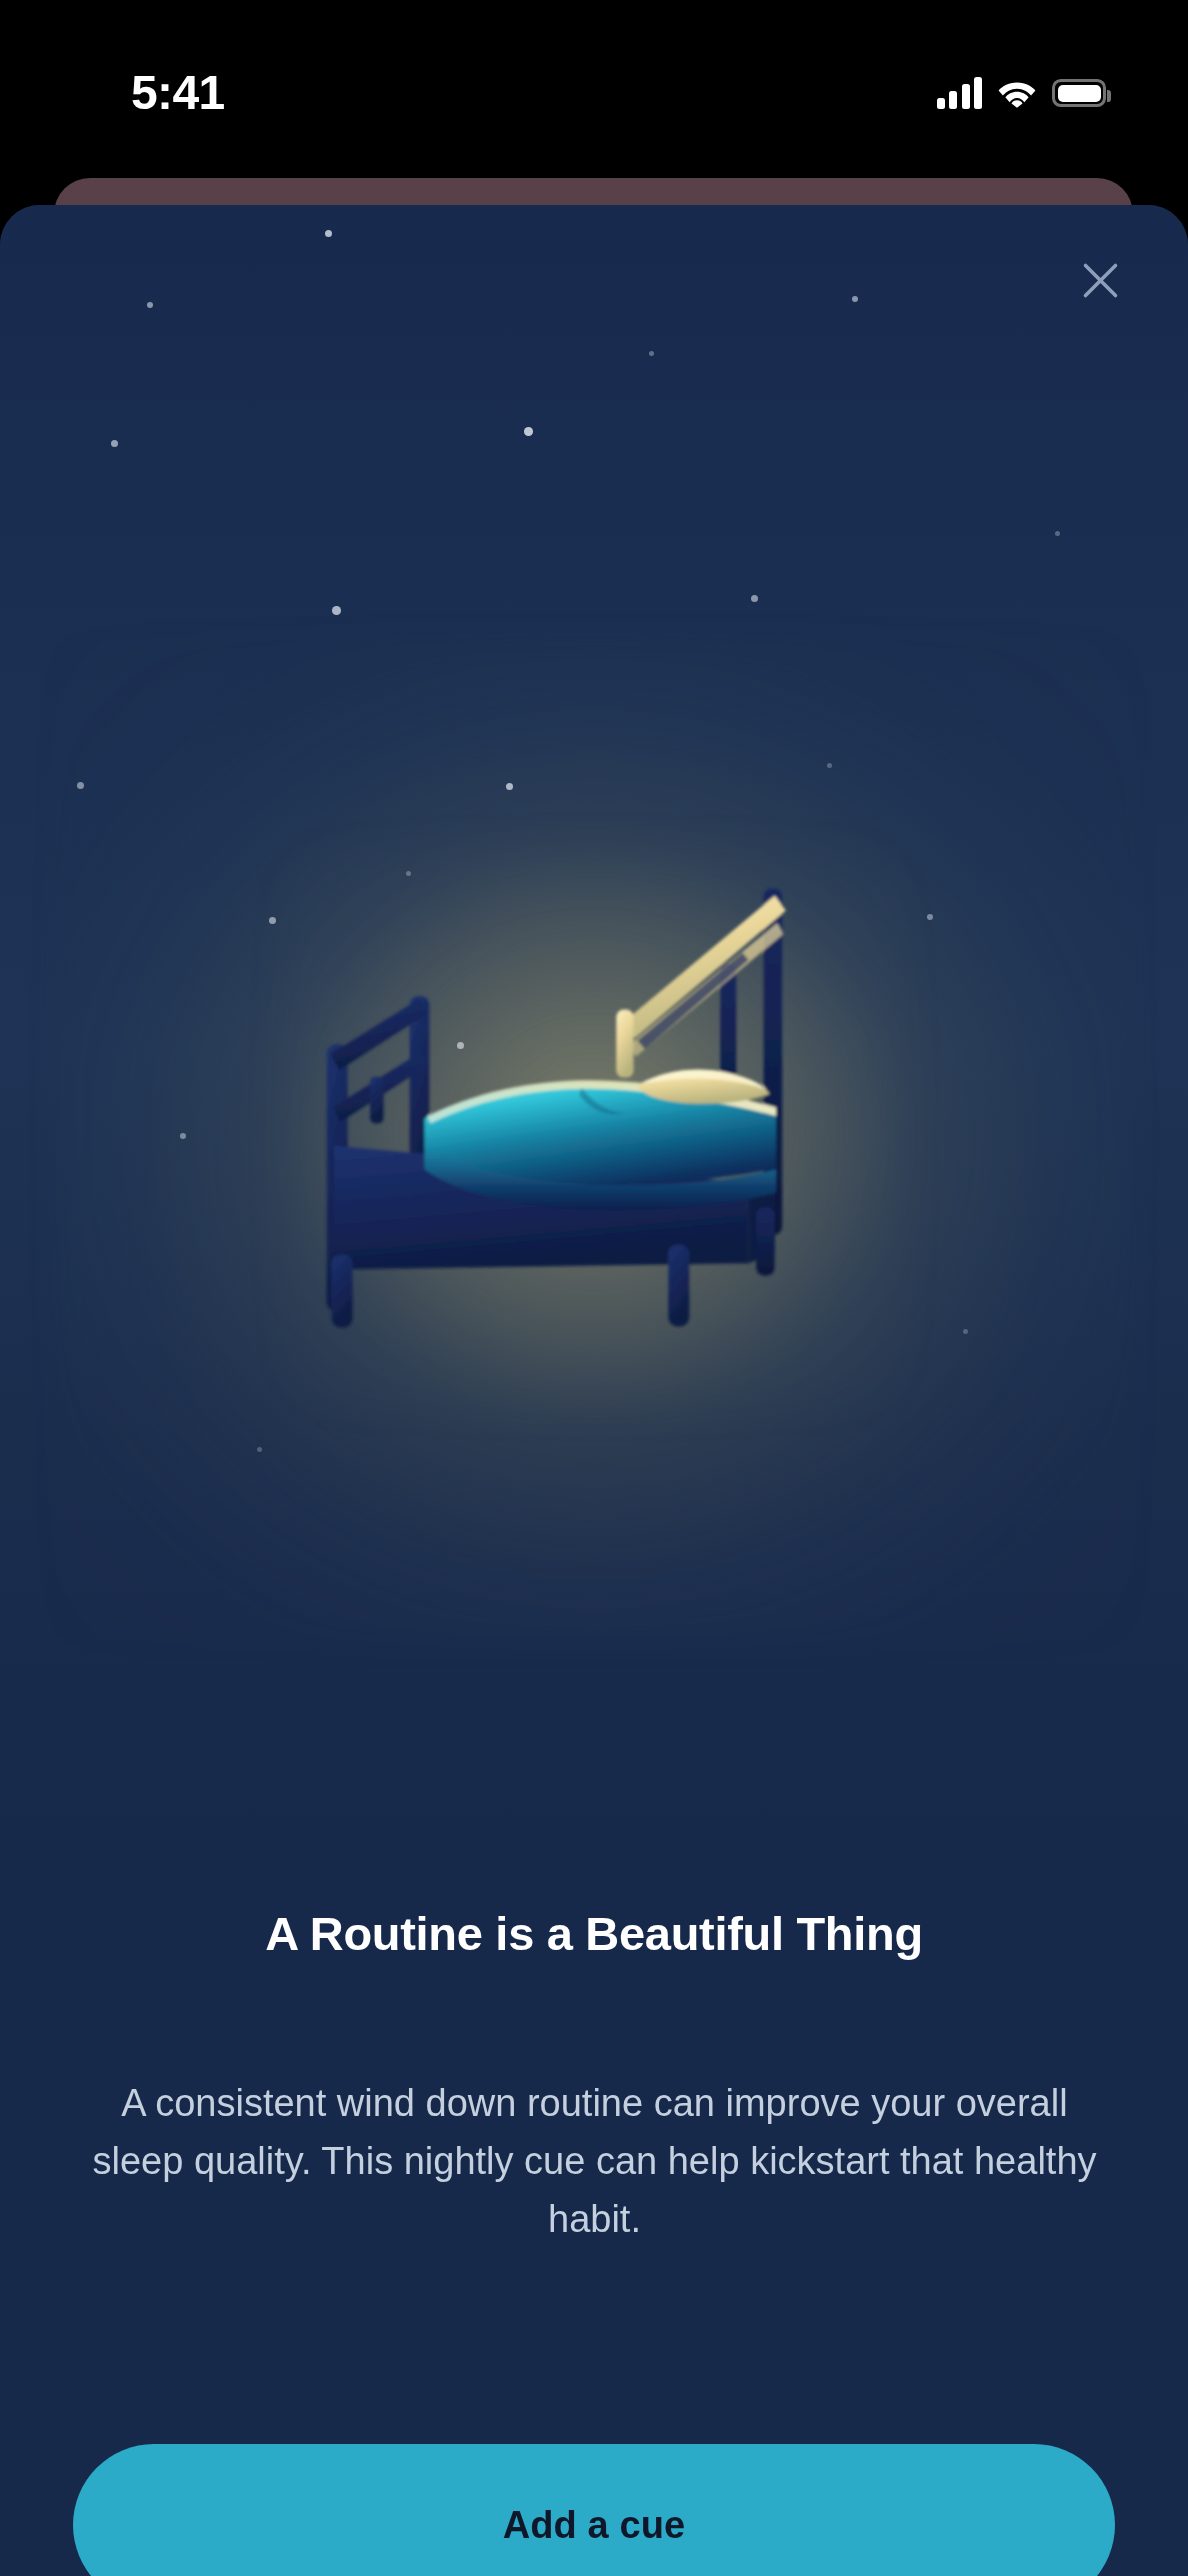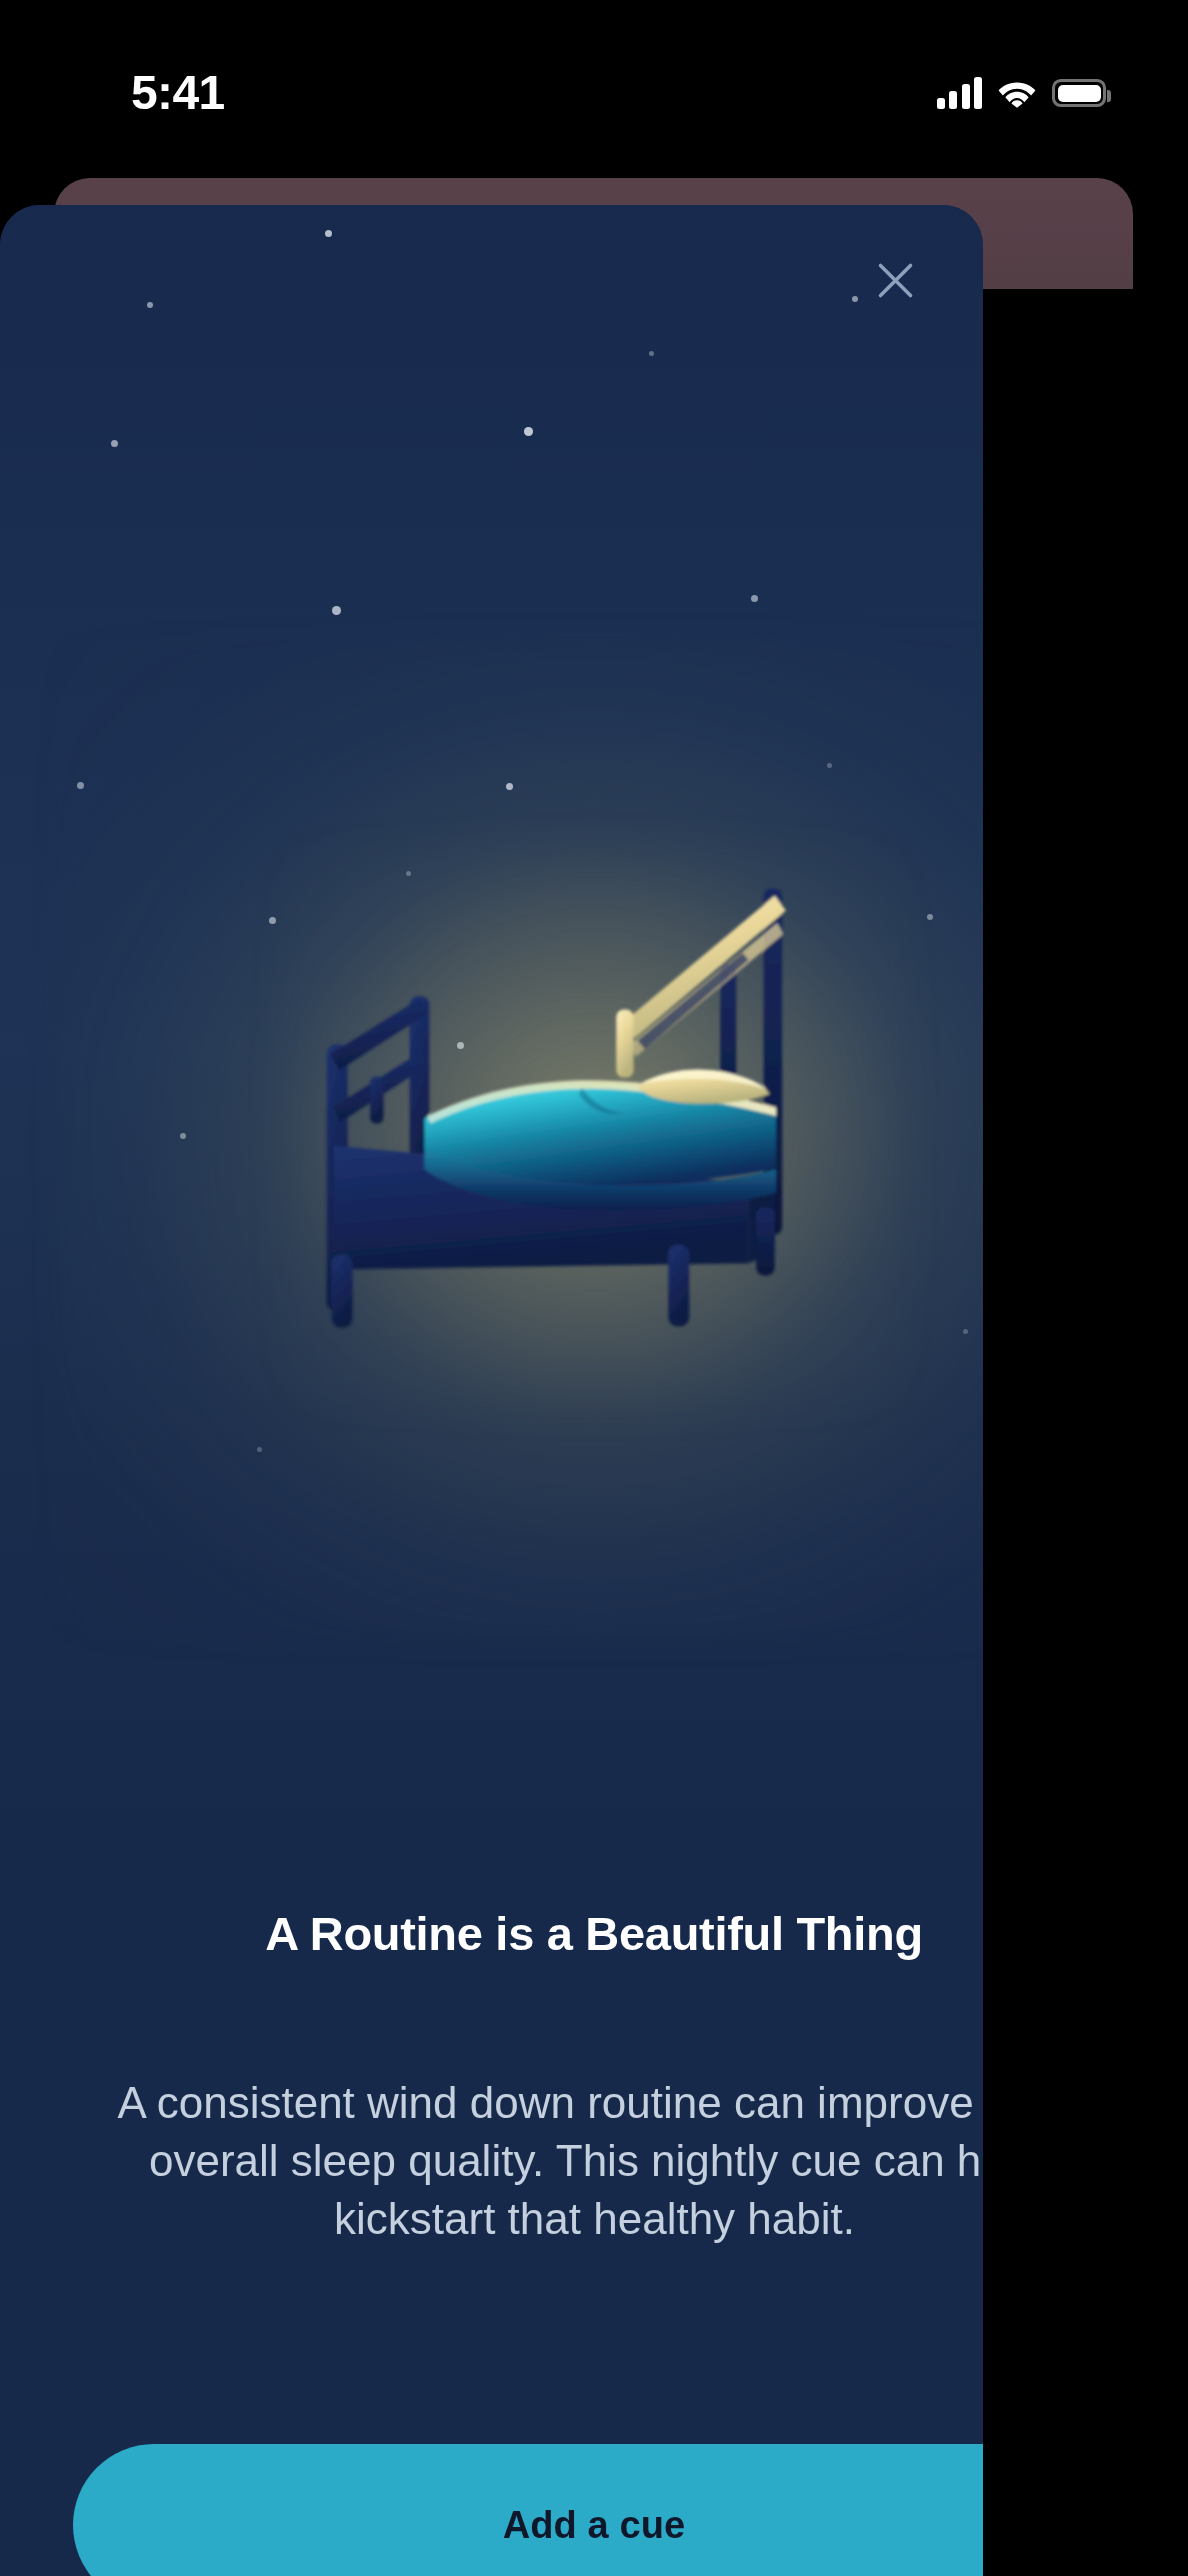--- a/index.html
+++ b/index.html
@@ -79,21 +79,21 @@
     width:1079px; height:111px;
     background:linear-gradient(180deg,#59414a 0%,#543e46 100%);
     border-radius:36px 36px 0 0;
     z-index:5;
   }
 
   
   #sheet {
     position:absolute;
     left:0; top:205px;
-    width:983px; height:2371px;
+    width:1188px; height:2371px;
     background:#17294b;
     border-radius:40px 40px 0 0;
     overflow:hidden;
     z-index:10;
   }
 
   
   #hero {
     position:absolute;
     left:0; top:0;
@@ -166,21 +166,21 @@
     letter-spacing:-0.3px;
     color:#ffffff;
     line-height:59px;
     z-index:20;
   }
   #subcopy {
     position:absolute;
     left:90px; top:1869px;
     width:1009px;
     text-align:center;
-    font-size:44px;
+    font-size:38px;
     font-weight:400;
     color:#c5d0de;
     line-height:58px;
     z-index:20;
   }
 
   
   #cta-button {
     position:absolute;
     left:73px; top:2239px;

